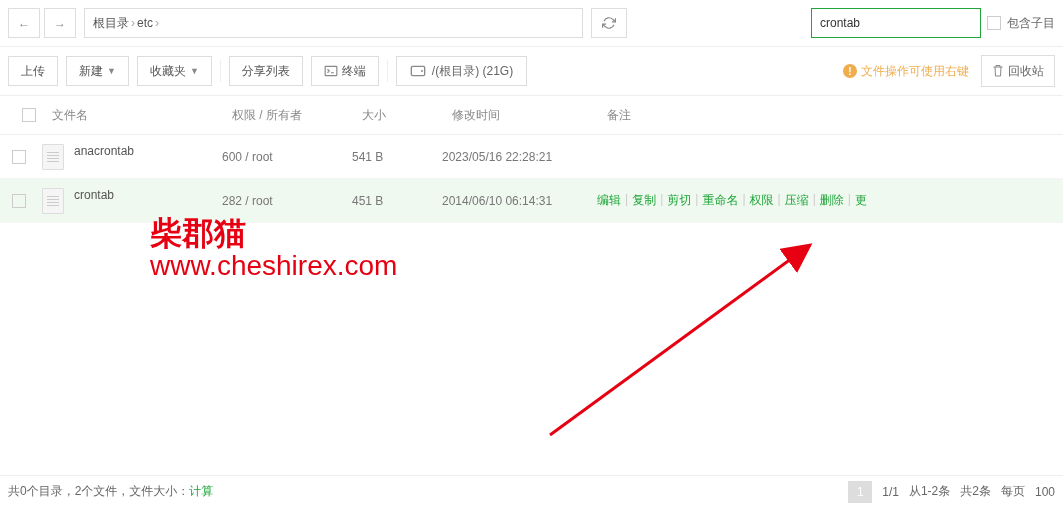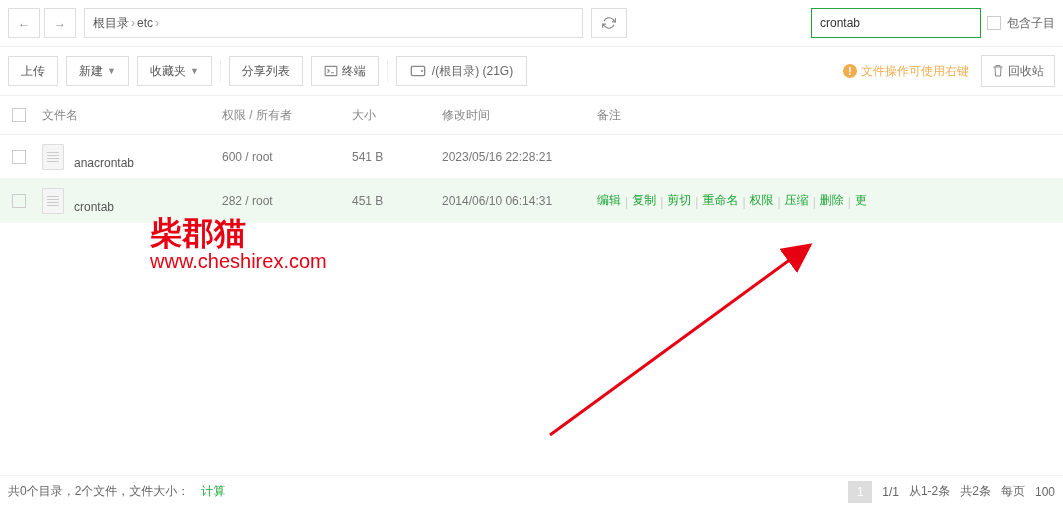--- a/index.html
+++ b/index.html
@@ -16,41 +16,41 @@
     .sub-label{color:#666}
     .toolbar{display:flex;align-items:center;padding:8px;gap:8px}
     .tb-btn{height:30px;border:1px solid #ddd;background:#fff;padding:0 12px;display:flex;align-items:center;gap:4px;cursor:pointer;color:#555}
     .tb-btn .caret{font-size:9px;color:#888}
     .sep{width:1px;height:22px;background:#eee}
     .folder-btn{height:30px;border:1px solid #ddd;background:#fff;padding:0 13px;display:flex;align-items:center;gap:6px;cursor:pointer;color:#666}
     .toolbar-right{margin-left:auto;display:flex;align-items:center;gap:12px}
     .tip{color:#f0ad4e;display:flex;align-items:center;gap:4px}
     .tip-icon{width:14px;height:14px;border-radius:50%;background:#f0ad4e;color:#fff;display:inline-flex;align-items:center;justify-content:center;font-size:10px;font-weight:bold}
     .recycle{display:flex;align-items:center;gap:4px;border:1px solid #ddd;padding:0 10px;height:32px;cursor:pointer;color:#666}
-    .table-head{display:flex;align-items:center;height:40px;border-top:1px solid #eee;border-bottom:1px solid #eee;padding:0 12px;color:#888;font-weight:normal}
+    .table-head{display:flex;align-items:center;height:40px;border-top:1px solid #eee;border-bottom:1px solid #eee;padding:0 22px;color:#888;font-weight:normal}
     .col-cb{width:30px}
     .col-name{width:180px}
     .col-perm{width:130px}
     .col-size{width:90px}
     .col-time{width:155px}
     .col-remark{flex:1}
     .row{display:flex;align-items:center;height:44px;padding:0 12px;border-bottom:1px solid #f5f5f5;position:relative}
     .row.hover{background:#f0f9f0}
     .file-icon{width:22px;height:26px;background:#f5f5f5;border:1px solid #ddd;margin-right:10px;position:relative;border-radius:1px}
     .file-icon::before{content:"";position:absolute;left:4px;top:7px;right:4px;height:1px;background:#ccc;box-shadow:0 3px 0 #ccc,0 6px 0 #ccc,0 9px 0 #ccc}
     .fname{color:#555;cursor:pointer}
-    .cell{display:flex;align-items:flex-end;color:#777}
+    .cell{display:flex;align-items:flex-start;color:#777}
     .actions{display:flex;gap:4px;color:#20a53a;font-size:12px}
     .act{color:#20a53a;cursor:pointer}
     .act-sep{color:#ccc}
     .watermark1{position:absolute;left:150px;top:212px;color:#e60012;font-size:32px;font-weight:bold;z-index:5;pointer-events:none}
-    .watermark2{position:absolute;left:150px;top:250px;color:#e60012;font-size:20px;z-index:5;pointer-events:none}
+    .watermark2{position:absolute;left:150px;top:250px;color:#e60012;font-size:28px;z-index:5;pointer-events:none}
     .arrow-svg{position:absolute;left:540px;top:235px;z-index:4;pointer-events:none}
     .status-bar{position:absolute;bottom:0;left:0;right:0;height:32px;display:flex;align-items:center;padding:0 8px;border-top:1px solid #eee;color:#666;font-size:12px}
-    .calc-link{color:#20a53a;cursor:pointer;margin-left:12px}
+    .calc-link{color:#20a53a;cursor:pointer;margin-left:0}
     .pager{margin-left:auto;display:flex;align-items:center;gap:10px}
     .page-cur{width:24px;height:22px;background:#ddd;color:#fff;display:flex;align-items:center;justify-content:center}
   </style>
 </head>
 <body>
 
 <div class="nav-bar">
   <div class="nav-btn">←</div>
   <div class="nav-btn">→</div>
   <div class="breadcrumb">

